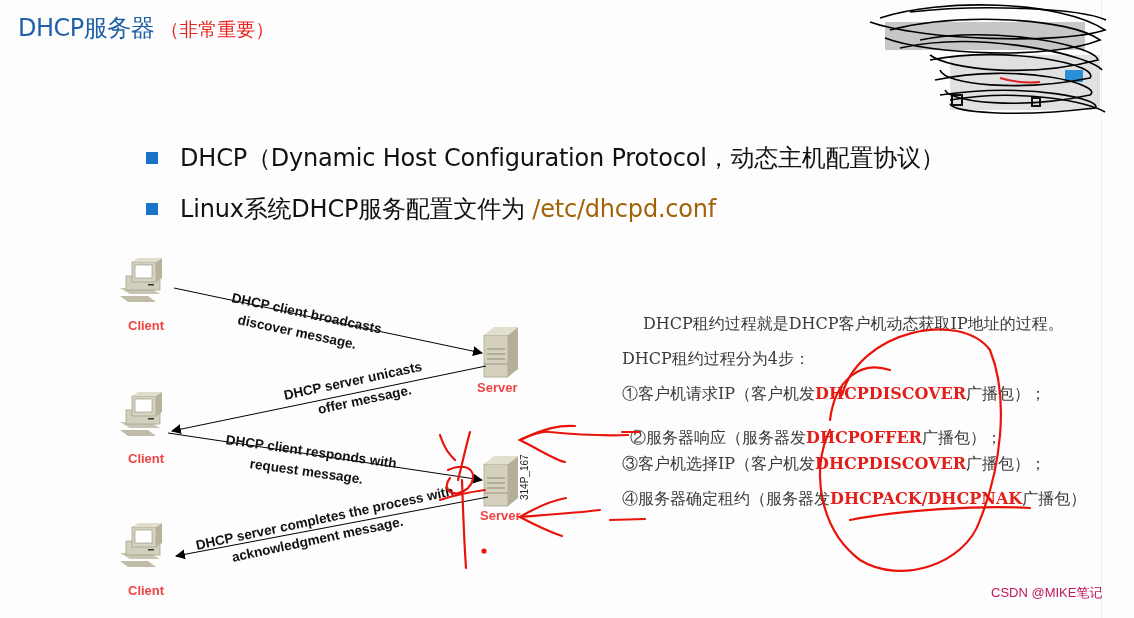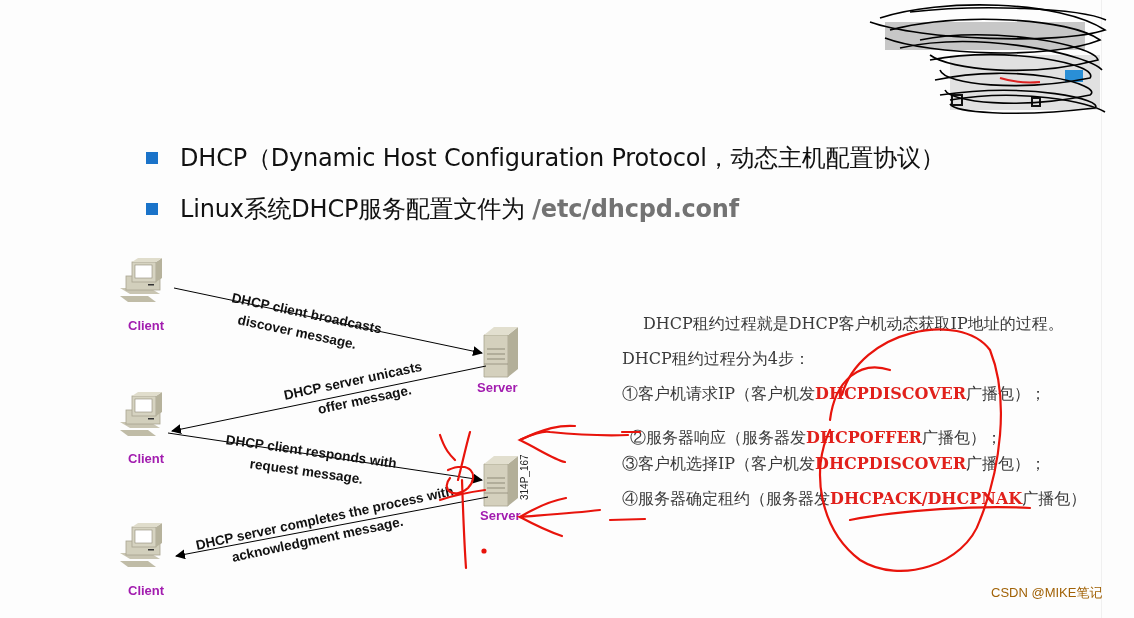--- a/index.html
+++ b/index.html
@@ -10,39 +10,43 @@
 
   .title { position:absolute; left:18px; top:12px; height:36px; display:flex; align-items:baseline; }
   .title .main { color:#1f5fa8; font-size:24px; font-family:"DejaVu Sans", sans-serif; letter-spacing:-0.5px; }
   .title .sub { color:#e8231f; font-size:19px; margin-left:6px; }
 
   .logo-scribble { position:absolute; left:860px; top:0; width:250px; height:118px; }
 
   .bullet { position:absolute; left:146px; display:flex; align-items:center; }
   .bullet .sq { width:12px; height:12px; background:#1a73c9; margin-right:22px; }
   .bullet .txt { font-size:24px; color:#111; font-family:"DejaVu Sans", sans-serif; white-space:nowrap; letter-spacing:-0.2px; }
-  .bullet .hl { color:#737373; font-weight:bold; }
+  .bullet .hl { color:#a16207; font-weight:normal; }
   .diag-label { position:absolute; font-family:"Liberation Sans", sans-serif; font-weight:bold; font-size:13.5px; color:#111; white-space:nowrap; transform-origin:left center; }
-  .node-label { position:absolute; font-family:"Liberation Sans", sans-serif; font-weight:bold; font-size:13px; color:#a21caf; }
+  .node-label { position:absolute; font-family:"Liberation Sans", sans-serif; font-weight:bold; font-size:13px; color:#ef4444; }
   .code-label { position:absolute; font-family:"Liberation Sans", sans-serif; font-size:10px; color:#222; transform:rotate(-90deg); transform-origin:left top; white-space:nowrap; }
 
   .notes { position:absolute; left:622px; top:310px; font-family:"DejaVu Serif", serif; font-size:16px; color:#3a3a3a; }
   .notes .line { position:absolute; left:0; white-space:nowrap; }
   .notes .red { color:#e1201b; font-weight:bold; }
 
-  .watermark { position:absolute; left:991px; top:584px; font-size:13px; color:#a16207; font-family:"Liberation Sans", sans-serif; }
+  .watermark { position:absolute; left:991px; top:584px; font-size:13px; color:#be185d; font-family:"Liberation Sans", sans-serif; }
 
   .ink { position:absolute; left:0; top:0; width:1134px; height:618px; pointer-events:none; }
 </style>
 </head>
 <body>
 
 <div class="slide">
   <div class="edge"></div>
 
+  <div class="title">
+    <span class="main">DHCP服务器</span>
+    <span class="sub">（非常重要）</span>
+  </div>
 
   <svg class="logo-scribble" viewBox="0 0 250 118">
     <rect x="25" y="22" width="200" height="28" fill="#9a9a9a" opacity="0.55"></rect>
     <rect x="90" y="55" width="150" height="55" fill="#cfcfcf" opacity="0.6"></rect>
     <rect x="92" y="95" width="10" height="10" fill="none" stroke="#111" stroke-width="2"></rect>
     <rect x="172" y="98" width="8" height="8" fill="none" stroke="#111" stroke-width="2"></rect>
     <path d="M205 70 l18 0 l0 12 l-18 0z" fill="#2a8fd6"></path>
     <path d="M140 78 q20 6 40 4" stroke="#d22" stroke-width="2" fill="none"></path>
     <g stroke="#000" stroke-width="1.6" fill="none">
       <path d="M20 18 C80 -2 200 0 245 30 C200 45 60 40 10 22"></path>

